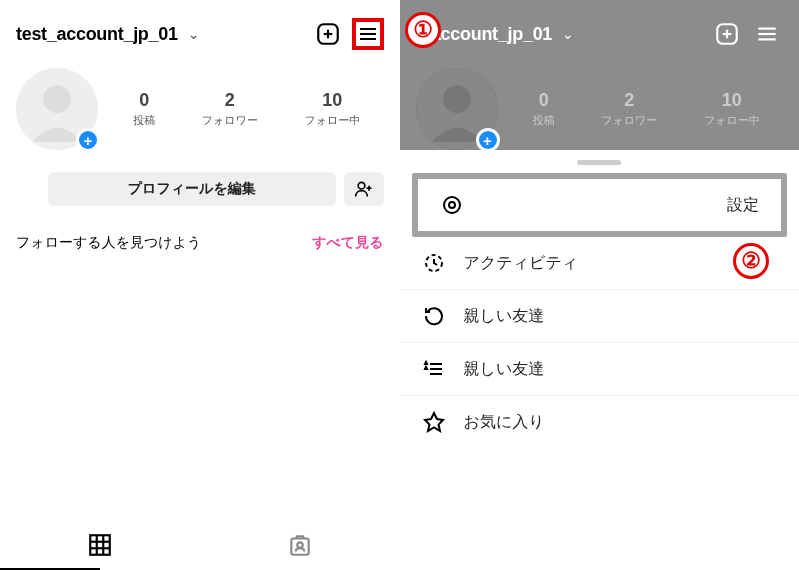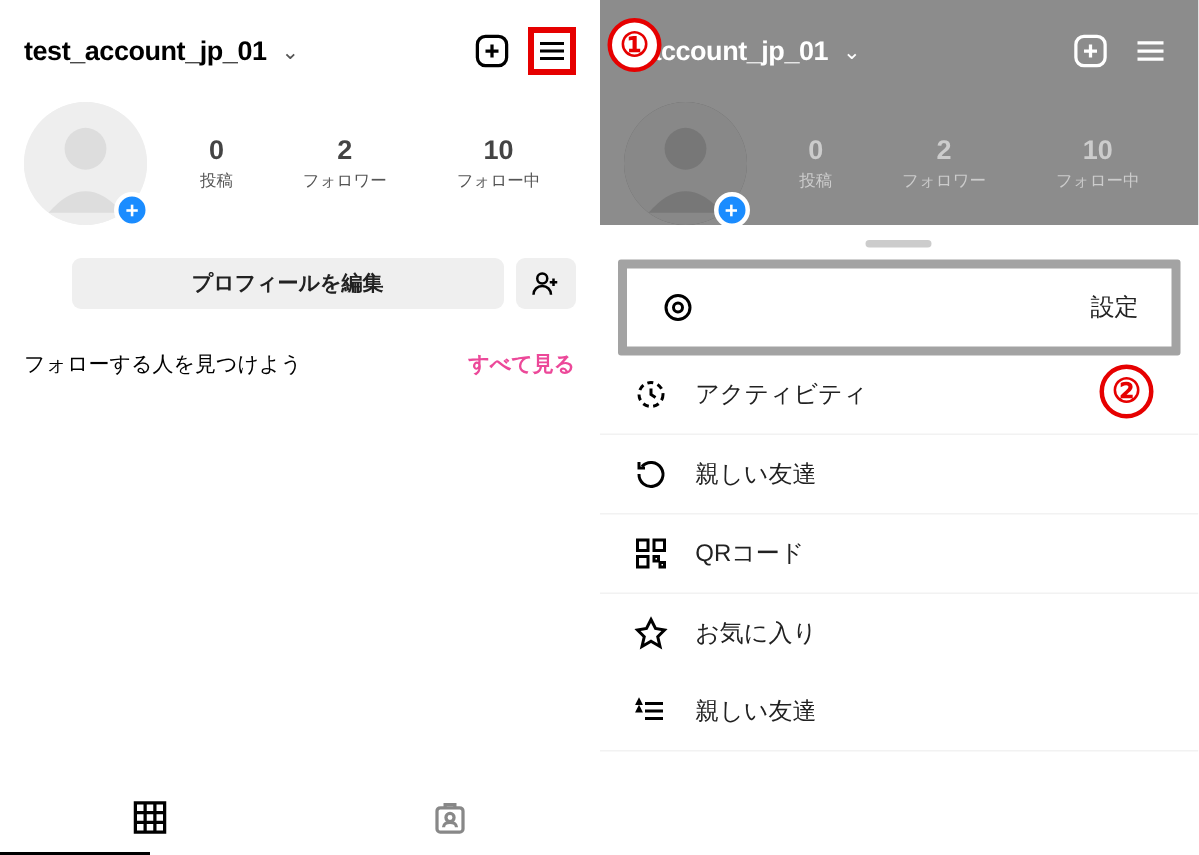--- a/index.html
+++ b/index.html
@@ -207,43 +207,33 @@
         </div>
         <div class="menu-item">
           <svg viewBox="0 0 24 24" fill="none" stroke="#000" stroke-width="2">
               <path d="M4 12a8 8 0 1 0 2-5"></path>
               <polyline points="4 4 4 8 8 8"></polyline>
             </svg>
           <span>親しい友達</span>
         </div>
         <div class="menu-item">
           <svg viewBox="0 0 24 24" fill="none" stroke="#000" stroke-width="2">
-              <rect x="3" y="3" width="7" height="7"></rect>
-              <rect x="14" y="3" width="7" height="7"></rect>
-              <rect x="3" y="14" width="7" height="7"></rect>
-              <rect x="14" y="14" width="3" height="3"></rect>
-              <rect x="18" y="18" width="3" height="3"></rect>
-            </svg>
-          <span>QRコード</span>
-        </div>
-        <div class="menu-item" style="border-bottom:none;">
-          <svg viewBox="0 0 24 24" fill="none" stroke="#000" stroke-width="2">
-              <polygon points="12 3 15 9 21 10 16.5 14.5 18 21 12 17.5 6 21 7.5 14.5 3 10 9 9 12 3"></polygon>
-            </svg>
-          <span>お気に入り</span>
-        </div>
-        <div class="menu-item">
-          <svg viewBox="0 0 24 24" fill="none" stroke="#000" stroke-width="2">
               <line x1="8" y1="7" x2="20" y2="7"></line>
               <line x1="8" y1="12" x2="20" y2="12"></line>
               <line x1="8" y1="17" x2="20" y2="17"></line>
               <polygon points="4,5 5,7 3,7" fill="#000"></polygon>
               <polygon points="4,10 5,12 3,12" fill="#000"></polygon>
             </svg>
           <span>親しい友達</span>
         </div>
+        <div class="menu-item" style="border-bottom:none;">
+          <svg viewBox="0 0 24 24" fill="none" stroke="#000" stroke-width="2">
+              <polygon points="12 3 15 9 21 10 16.5 14.5 18 21 12 17.5 6 21 7.5 14.5 3 10 9 9 12 3"></polygon>
+            </svg>
+          <span>お気に入り</span>
+        </div>
       </div>
     </div>
   </div>
 
 </div>
 
 <span class="callout callout1">①</span>
 
 </body></html>

